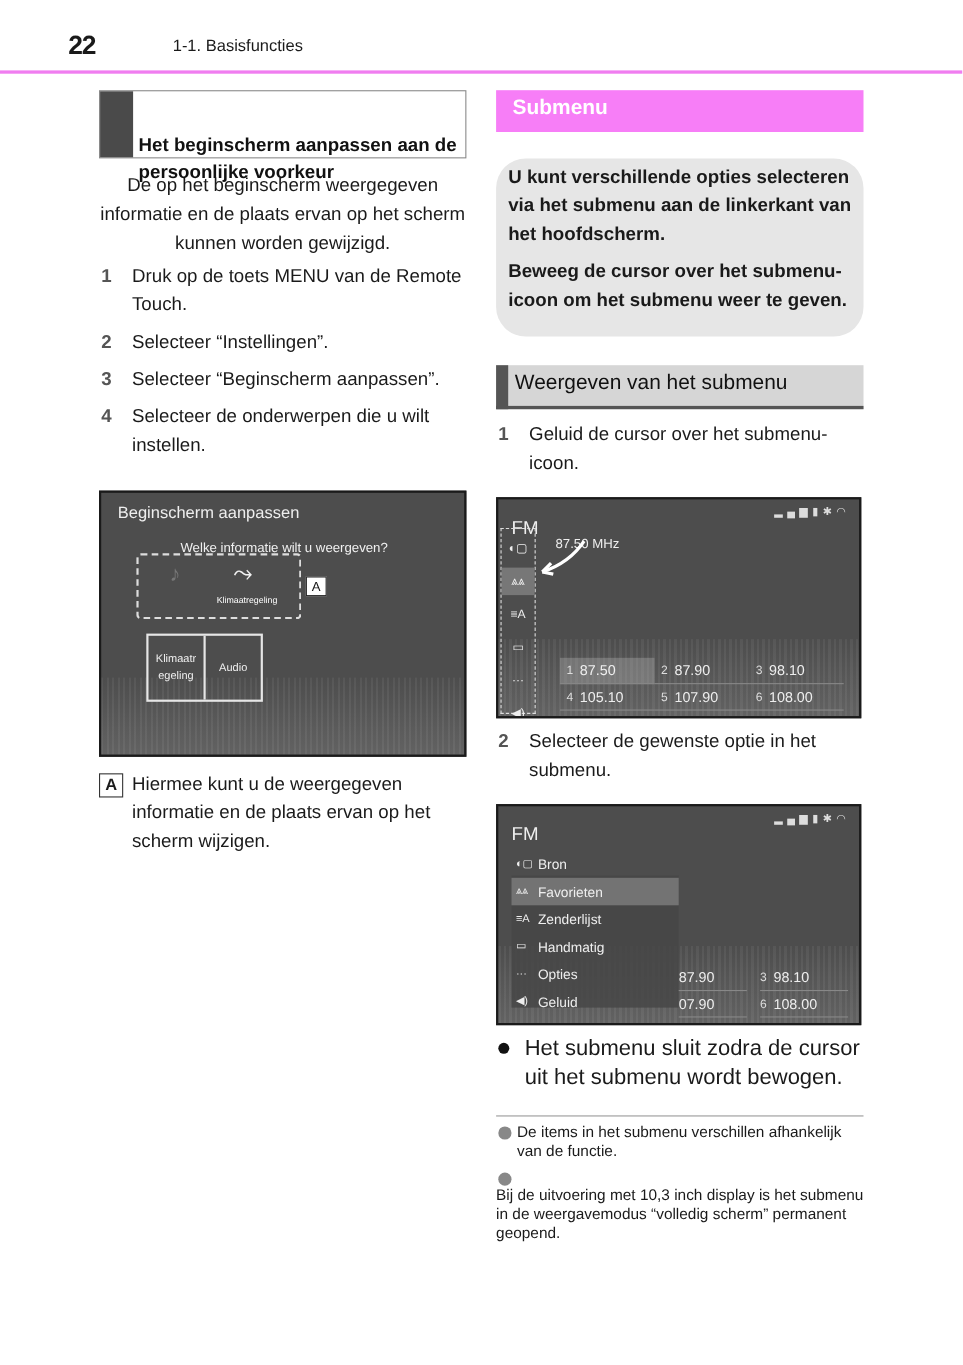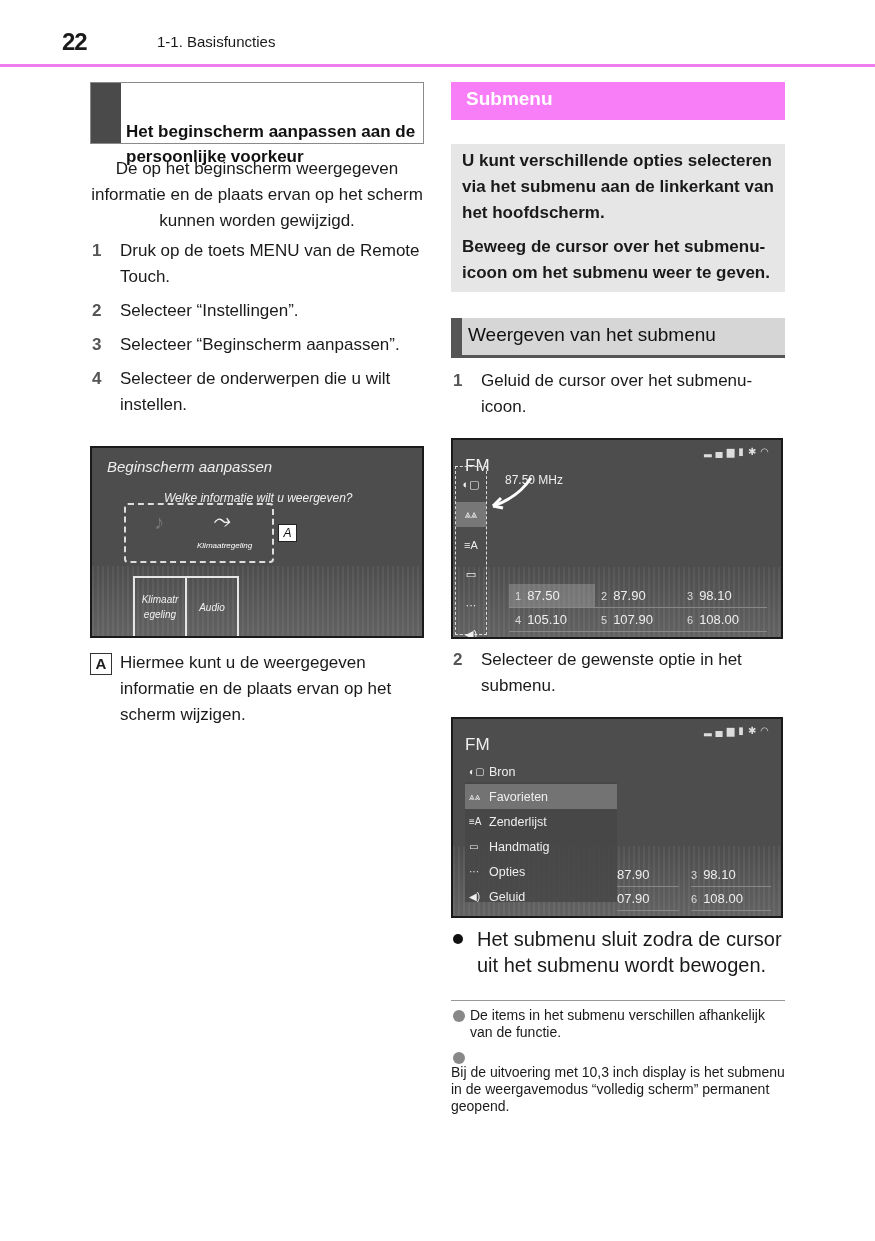--- a/index.html
+++ b/index.html
@@ -37,21 +37,21 @@
   .bs-climate-label { position: absolute; left: 105px; top: 93px; font-size: 8px; color: #fff; }
   .bs-label-a { position: absolute; left: 186px; top: 76px; width: 19px; height: 18px; border: 1px solid #222; background: #fff; color: #111; font-size: 12px; text-align: center; line-height: 16px; }
   .bs-tiles { position: absolute; left: 41px; top: 128px; width: 106px; height: 62px; border: 2px solid #e6e6e6; display: flex; }
   .bs-tile { flex: 1; display: flex; align-items: center; justify-content: center; text-align: center; font-size: 10px; color: #f0f0f0; line-height: 15px; }
   .bs-tile + .bs-tile { border-left: 2px solid #e6e6e6; }
 
   .callout { display: flex; margin-top: 10px; font-size: 17px; line-height: 26px; }
   .callout .badge { flex: none; width: 22px; height: 22px; border: 1px solid #333; font-size: 15px; font-weight: bold; text-align: center; line-height: 20px; margin-top: 3px; margin-right: 8px; }
 
   .pink-head { height: 38px; background: #f77ef7; color: #fff; font-size: 19px; font-weight: bold; padding-left: 15px; line-height: 34px; }
-  .grey-box { margin-top: 24px; background: #e6e6e6; padding: 4px 10px 6px 11px; font-size: 17px; font-weight: bold; line-height: 26px; color: #1a1a1a; }
+  .grey-box { margin-top: 24px; background: #e6e6e6; padding: 4px 10px 20px 11px; font-size: 17px; font-weight: bold; line-height: 26px; color: #1a1a1a; border-radius: 27px; }
   .grey-box p + p { margin-top: 8px; }
   .sub-head { position: relative; margin-top: 26px; height: 40px; background: #d6d6d6; border-bottom: 3px solid #555; }
   .sub-head .bar { position: absolute; left: 0; top: 0; bottom: -3px; width: 11px; background: #555; }
   .sub-head .txt { position: absolute; left: 17px; top: 6px; font-size: 19px; color: #111; }
 
   .fm-title { position: absolute; left: 12px; top: 16px; font-size: 17px; color: #eee; text-align: center; }
   .status-icons { position: absolute; right: 8px; top: 6px; font-size: 10px; color: #ddd; letter-spacing: 4px; }
   .fm-freq { position: absolute; left: 52px; top: 33px; font-size: 12px; color: #eee; }
   .sidebar-icons { position: absolute; left: 2px; top: 26px; width: 32px; bottom: 2px; border: 1px dashed #ddd; }
   .sidebar-icon { height: 25px; display: flex; align-items: center; justify-content: center; font-size: 11px; color: #eee; margin-top: 5px; }
@@ -106,21 +106,21 @@
   </div>
   <div class="step">
     <span class="num">3</span>
     <span class="txt">Selecteer “Beginscherm aanpassen”.</span>
   </div>
   <div class="step">
     <span class="num">4</span>
     <span class="txt">Selecteer de onderwerpen die u wilt instellen.</span>
   </div>
 
-  <div class="screen" style="margin-top:28px; width:334px; height:192px;font-style:italic;">
+  <div class="screen" style="margin-top:28px; width:334px; height:242px;">
     <div class="glow"></div>
     <div class="bs-title">Beginscherm aanpassen</div>
     <div class="bs-question">Welke informatie wilt u weergeven?</div>
     <div class="bs-dashbox"></div>
     <div class="bs-music-icon">♪</div>
     <div class="bs-climate-icon">⤳</div>
     <div class="bs-climate-label">Klimaatregeling</div>
     <div class="bs-label-a">A</div>
     <div class="bs-tiles">
       <div class="bs-tile">Klimaatr egeling</div>

